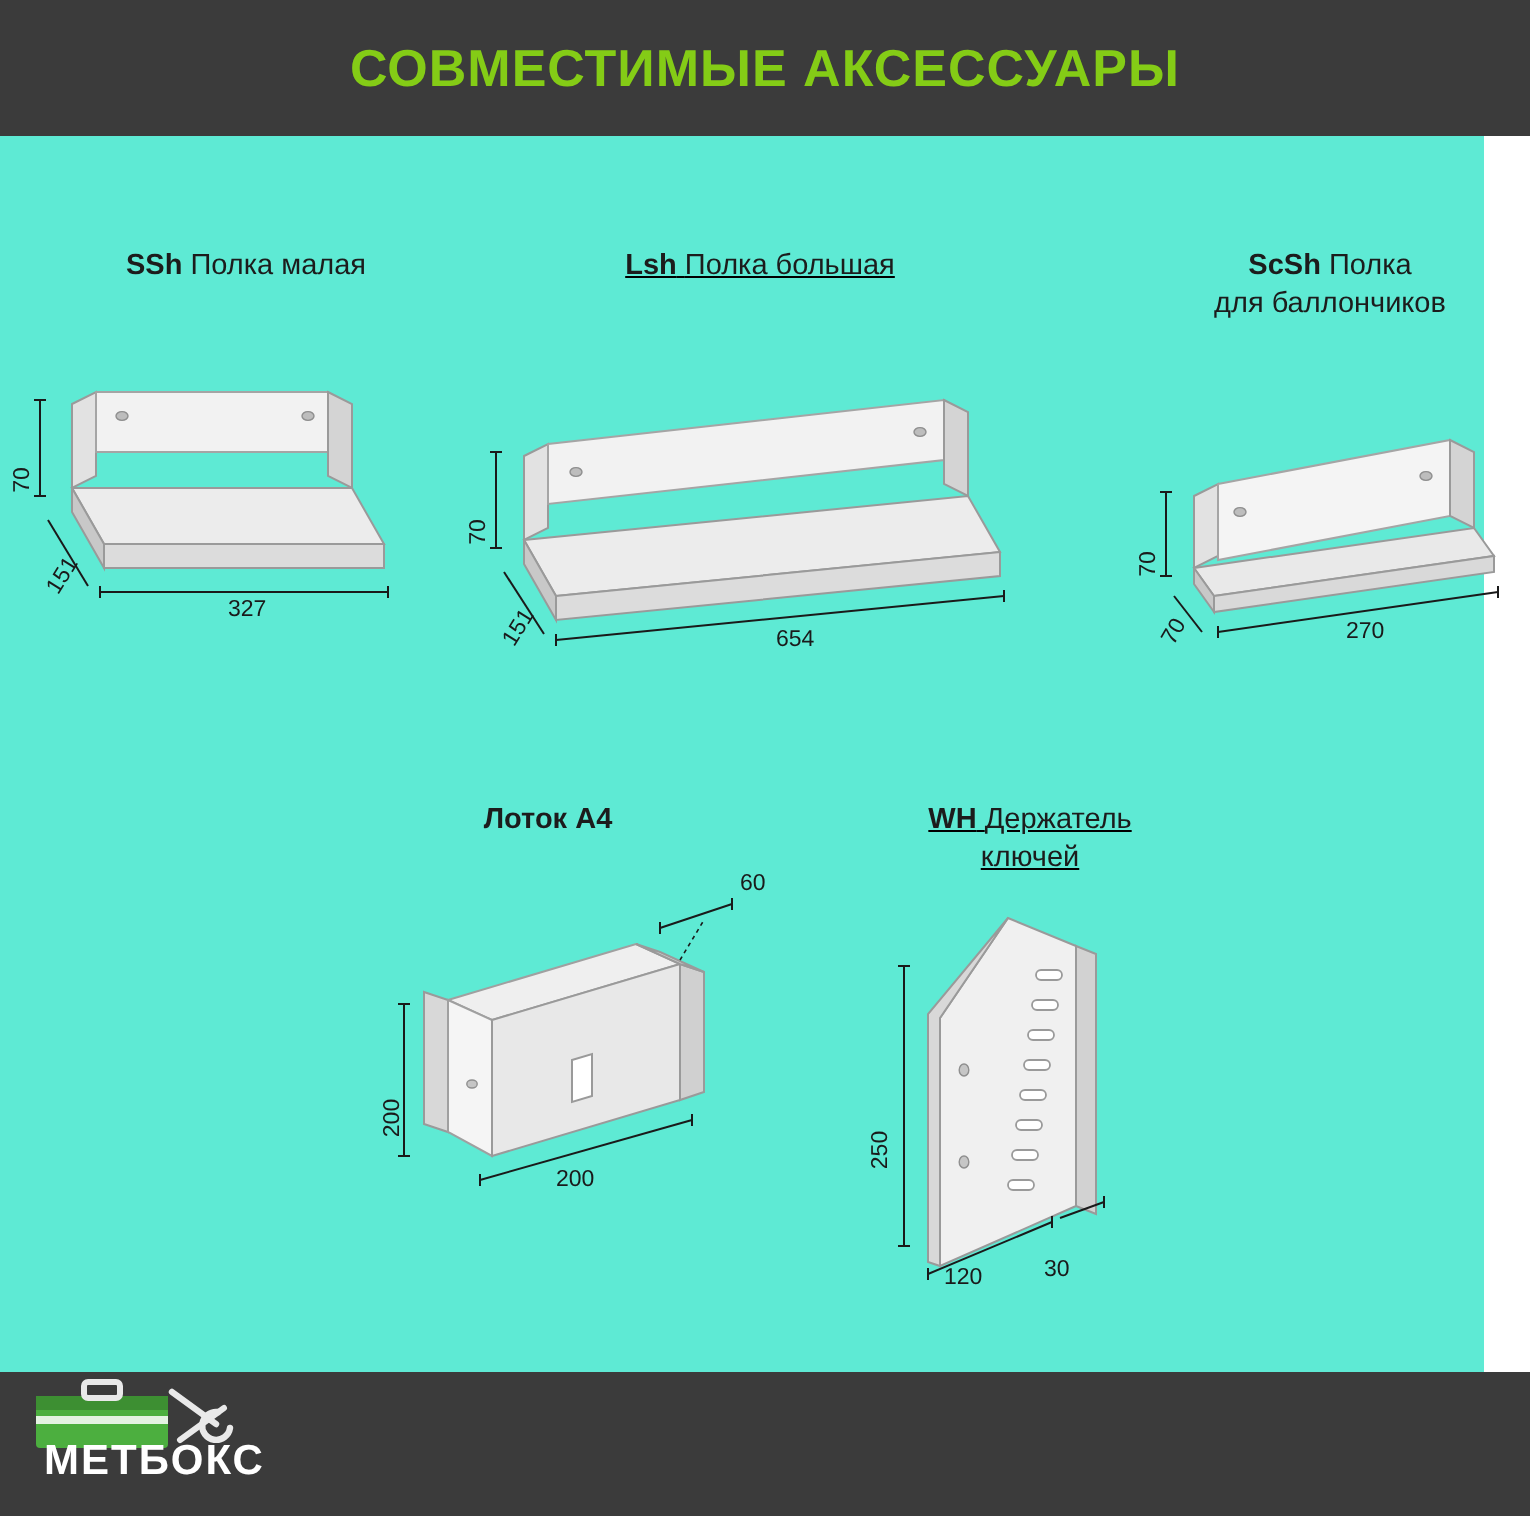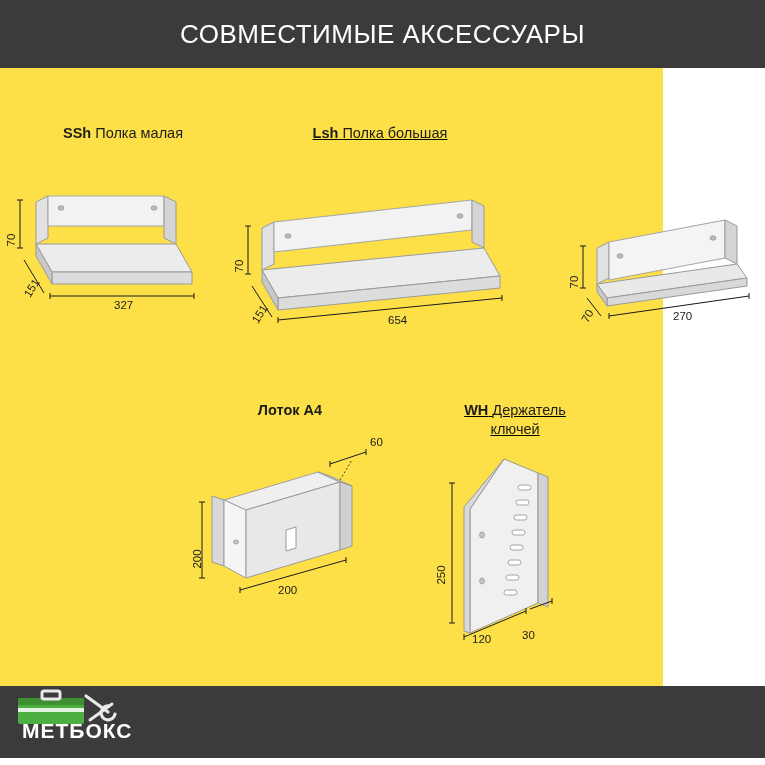--- a/index.html
+++ b/index.html
@@ -10,30 +10,30 @@
     overflow:hidden;
     position:relative;
   }
   
   .header{
     position:absolute;left:0;top:0;width:765px;height:68px;
     background:#3b3b3b;
     display:flex;align-items:center;justify-content:center;
   }
   .header-title{
-    color:#ffffff;
+    color:#84cc16;
     font-size:26px;
-    font-weight:normal;
+    font-weight:bold;
     letter-spacing:.5px;
     text-transform:uppercase;
   }
   
   .canvas{
-    position:absolute;left:0;top:68px;width:663px;height:625px;
-    background:#fde047;
+    position:absolute;left:0;top:68px;width:742px;height:625px;
+    background:#5eead4;
   }
   .item{position:absolute;}
   .item-label{
     font-size:14.5px;color:#1c1c1c;line-height:19px;
     text-align:center;
   }
   .item-label .code{font-weight:bold;}
   .dim{
     position:absolute;
     font-size:11.5px;
@@ -131,20 +131,27 @@
 
       <line x1="38" y1="134" x2="262" y2="112" stroke="#1a1a1a" stroke-width="1"></line>
       <line x1="38" y1="131" x2="38" y2="137" stroke="#1a1a1a" stroke-width="1"></line>
       <line x1="262" y1="109" x2="262" y2="115" stroke="#1a1a1a" stroke-width="1"></line>
     </svg>
     <div class="dim" style="left:-7px;top:74px;transform:rotate(-90deg);">70</div>
     <div class="dim" style="left:10px;top:122px;transform:rotate(-58deg);">151</div>
     <div class="dim" style="left:148px;top:128px;">654</div>
   </div>
 
+  <div class="item" style="left:570px;top:56px;width:190px;">
+    <div class="item-label">
+      <span class="code">ScSh</span>
+      <span>Полка</span><br>
+      <span>для баллончиков</span>
+    </div>
+  </div>
   <div class="item" style="left:575px;top:118px;">
     <svg width="185" height="130" viewBox="0 0 185 130">
       <polygon points="22,62 34,56 34,92 22,98" fill="#e2e2e2" stroke="#9a9a9a" stroke-width="1"></polygon>
       <polygon points="34,56 150,34 150,72 34,94" fill="#f4f4f4" stroke="#a5a5a5" stroke-width="1"></polygon>
       <polygon points="150,34 162,40 162,78 150,72" fill="#d4d4d4" stroke="#9a9a9a" stroke-width="1"></polygon>
       <polygon points="22,98 162,78 172,92 32,112" fill="#e9e9e9" stroke="#9a9a9a" stroke-width="1"></polygon>
       <polygon points="32,112 172,92 172,100 32,120" fill="#d9d9d9" stroke="#9a9a9a" stroke-width="1"></polygon>
       <polygon points="22,98 32,112 32,120 22,106" fill="#c8c8c8" stroke="#9a9a9a" stroke-width="1"></polygon>
       <ellipse cx="45" cy="70" rx="3" ry="2.2" fill="#bdbdbd" stroke="#8f8f8f" stroke-width=".7"></ellipse>
       <ellipse cx="138" cy="52" rx="3" ry="2.2" fill="#bdbdbd" stroke="#8f8f8f" stroke-width=".7"></ellipse>
@@ -157,21 +164,21 @@
 
       <line x1="34" y1="130" x2="174" y2="110" stroke="#1a1a1a" stroke-width="1"></line>
       <line x1="34" y1="127" x2="34" y2="133" stroke="#1a1a1a" stroke-width="1"></line>
       <line x1="174" y1="107" x2="174" y2="113" stroke="#1a1a1a" stroke-width="1"></line>
     </svg>
     <div class="dim" style="left:-7px;top:90px;transform:rotate(-90deg);">70</div>
     <div class="dim" style="left:6px;top:124px;transform:rotate(-60deg);">70</div>
     <div class="dim" style="left:98px;top:124px;">270</div>
   </div>
 
-  <div class="item" style="left:190px;top:333px;width:200px;">
+  <div class="item" style="left:174px;top:333px;width:200px;">
     <div class="item-label">
       <span class="code">Лоток</span>
       <span class="code">A4</span>
     </div>
   </div>
   <div class="item" style="left:190px;top:370px;">
     <svg width="215" height="160" viewBox="0 0 215 160">
 
       <polygon points="34,62 128,34 150,44 56,72" fill="#efefef" stroke="#a0a0a0" stroke-width="1"></polygon>
 

